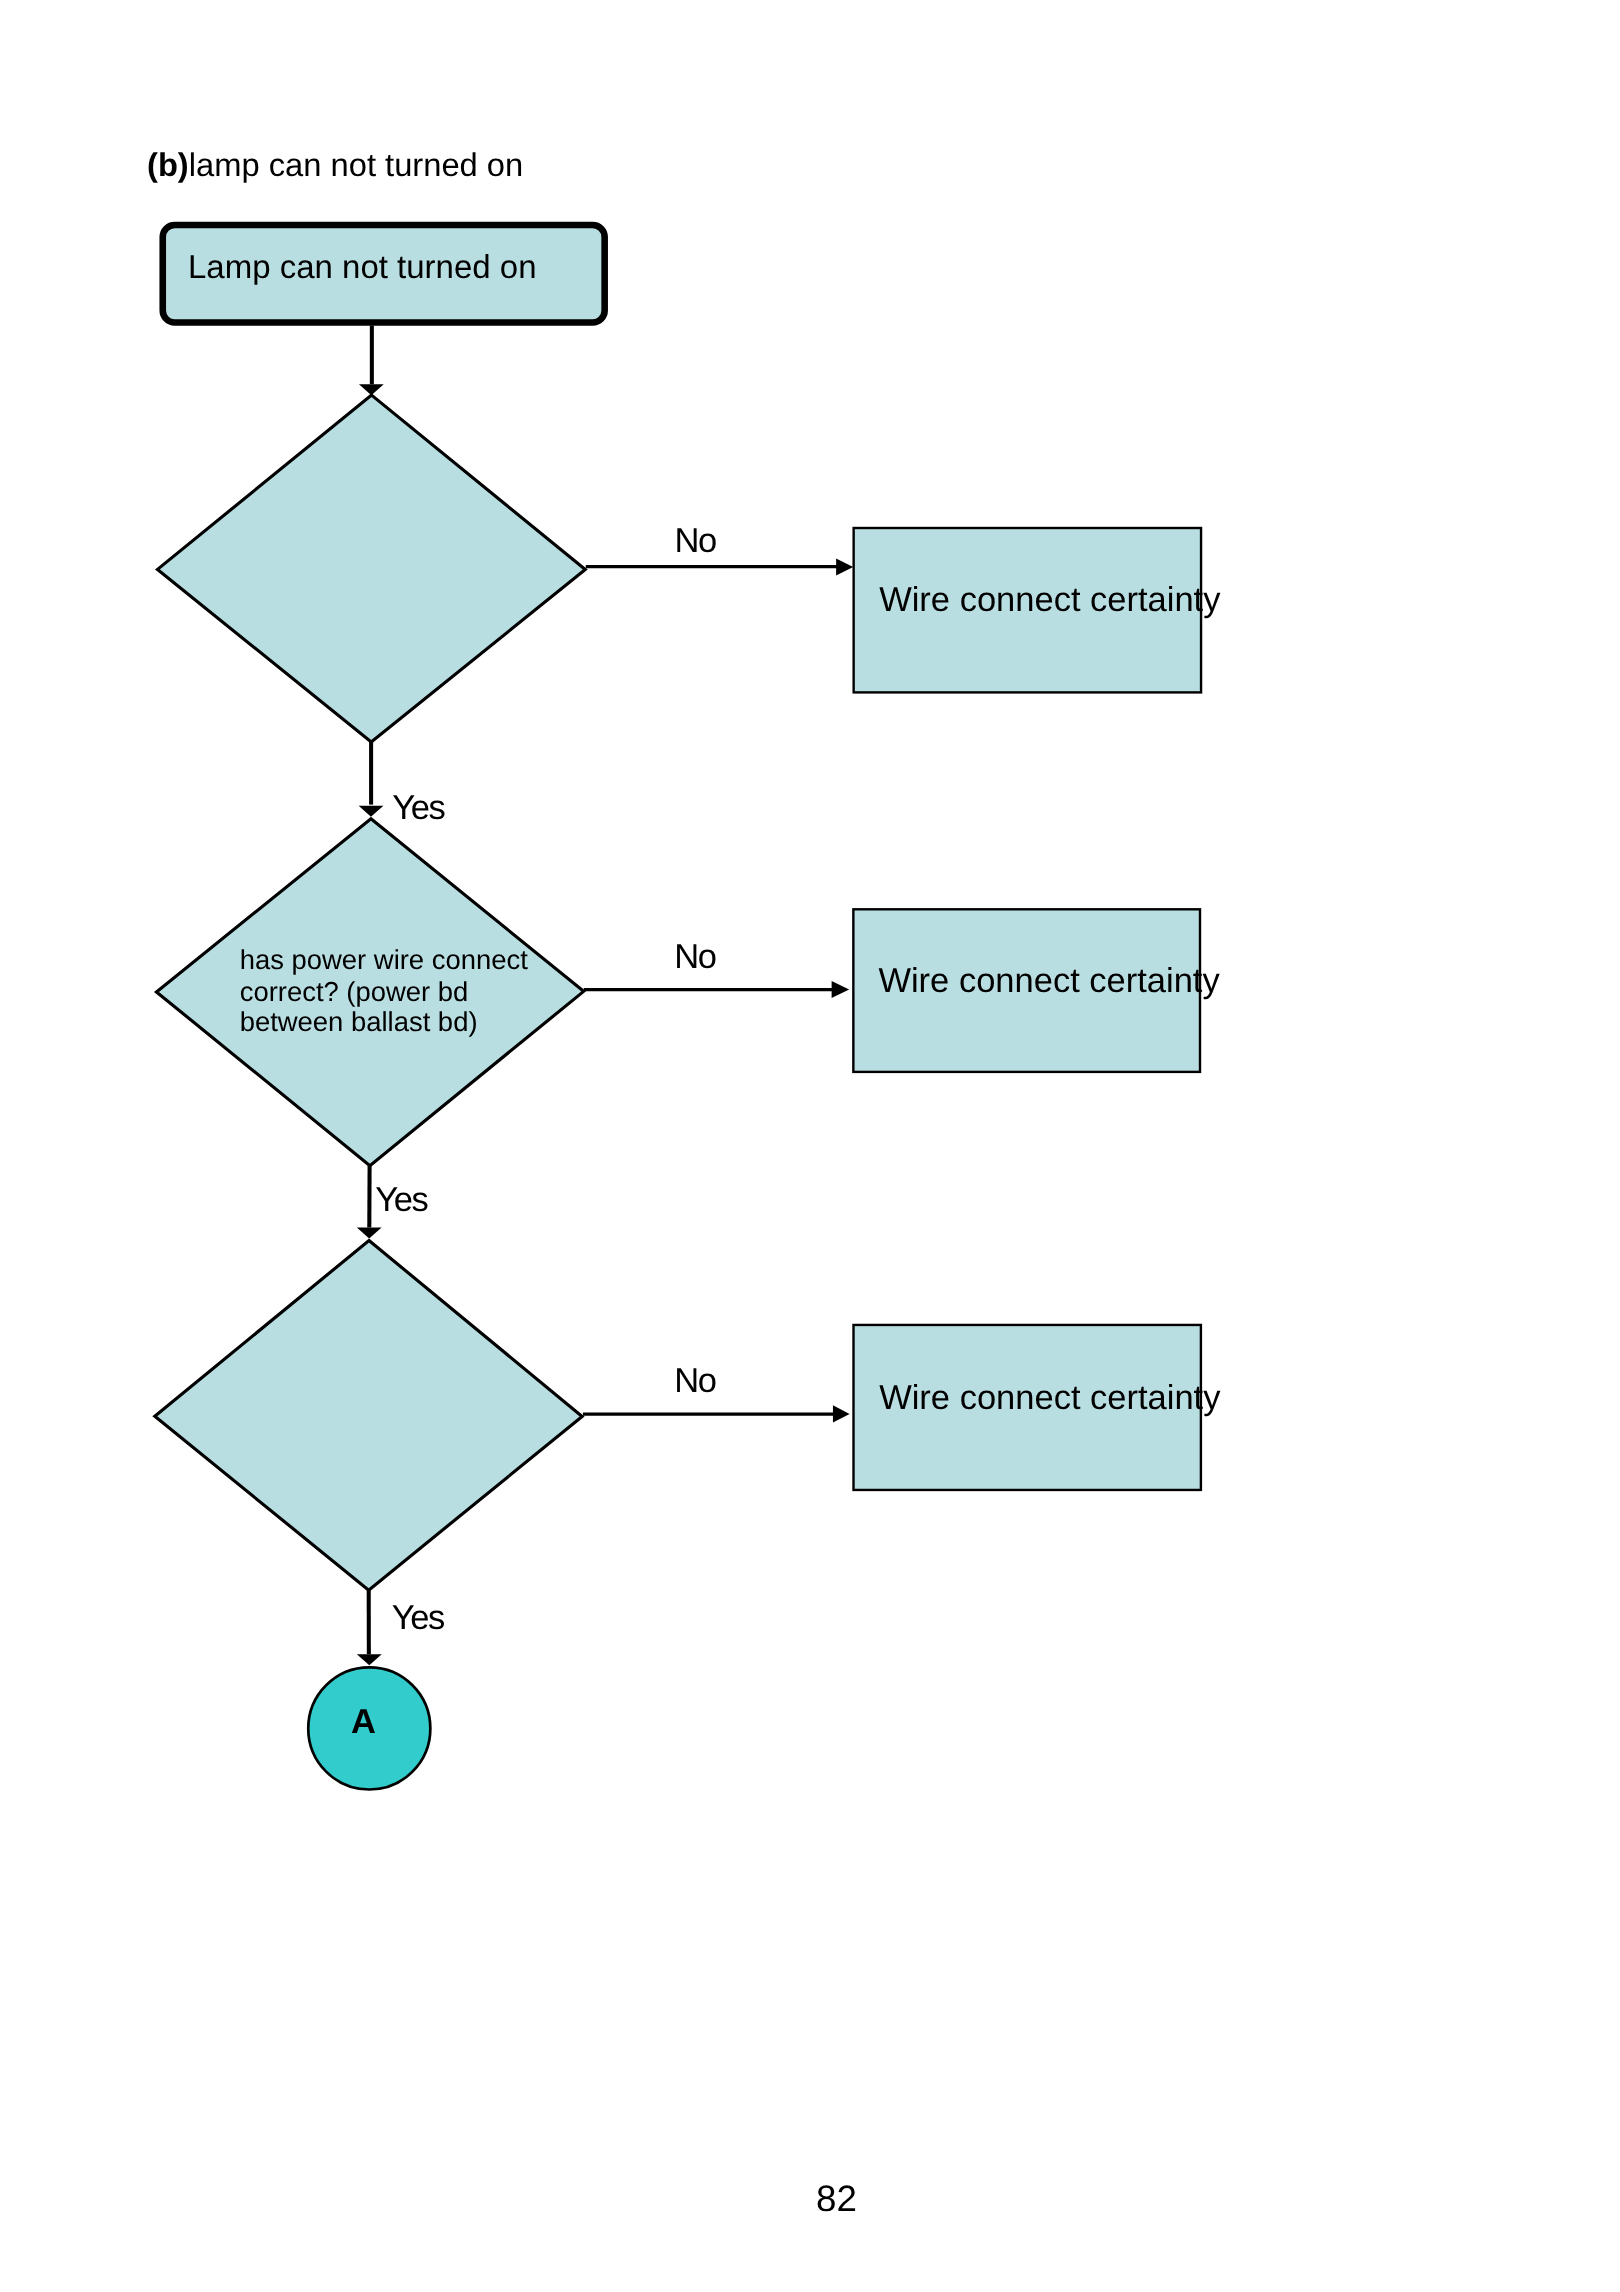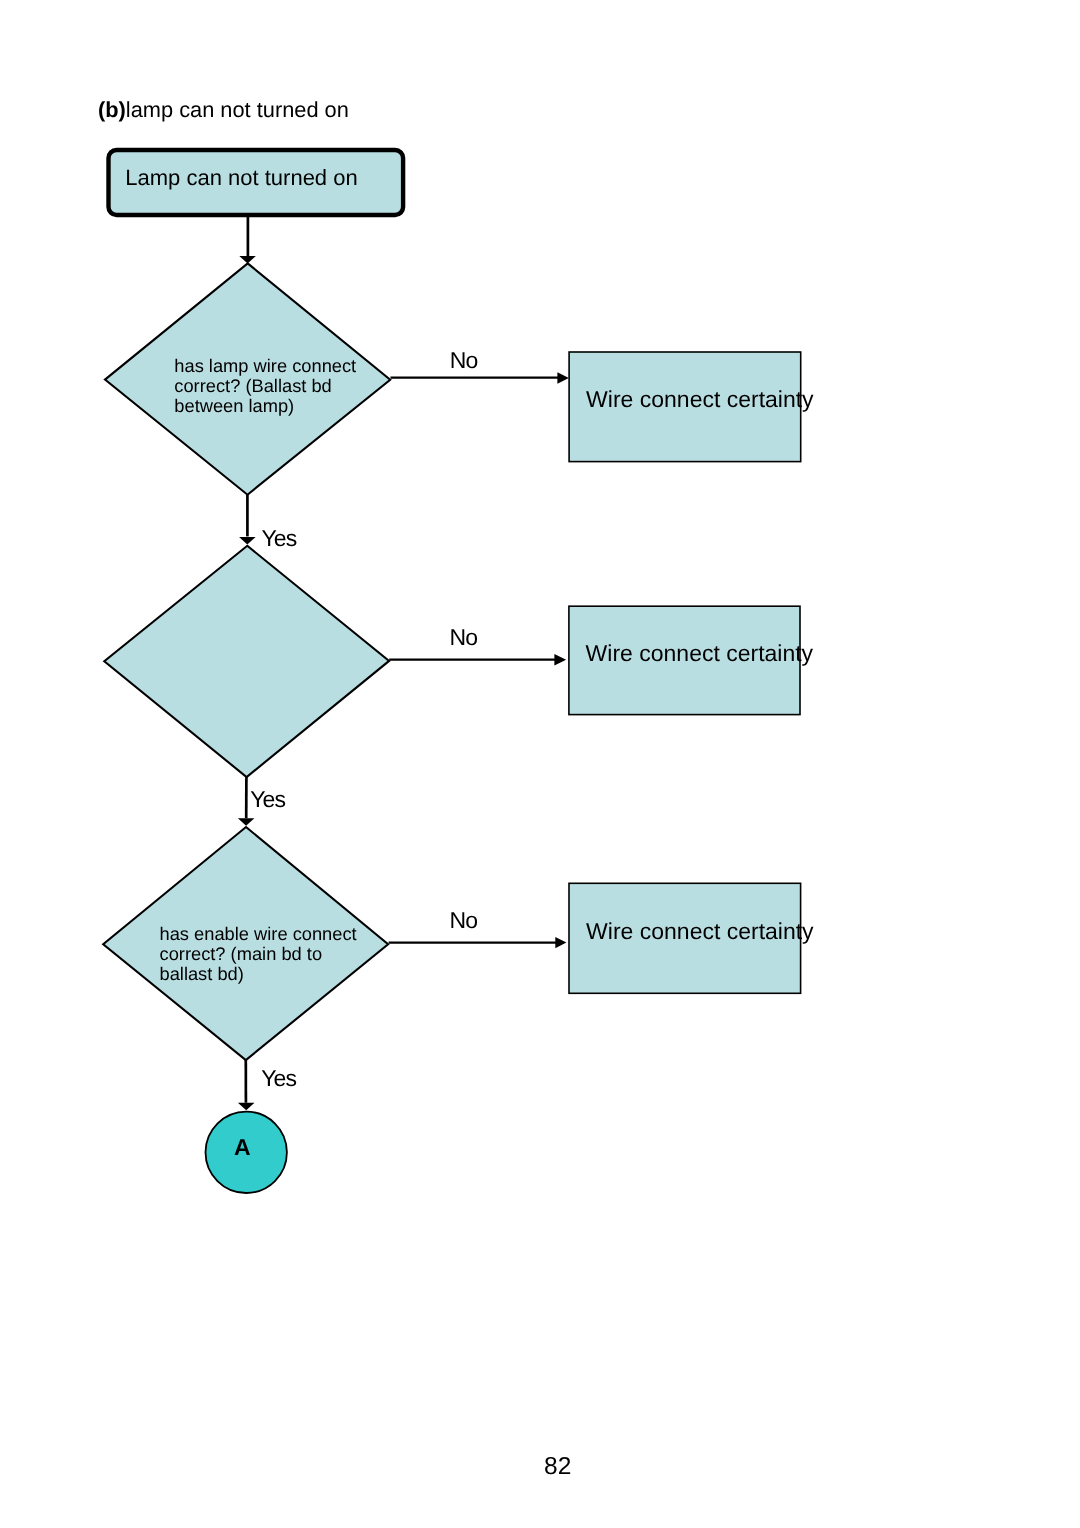--- a/index.html
+++ b/index.html
@@ -80,29 +80,24 @@
     <path d="M388.6,942.7 L556.1,942.7" stroke="#000" stroke-width="2.2" fill="none"></path>
     <path d="M555.3,936.9 L566.4,942.6 L555.3,948.3 Z" fill="#000"></path>
 
     <circle cx="246.2" cy="1152.3" r="40.7" fill="#33cccc" stroke="#000" stroke-width="1.8"></circle>
   </svg>
 
   <div class="abs caption"><b>(b)</b><span>lamp can not turned on</span></div>
 
   <div class="abs t-start">Lamp can not turned on</div>
 
-  <div class="abs t-dec" id="d1">
-    <div>has lamp wire connect</div>
-    <div>correct? (Ballast bd</div>
-    <div>between lamp)</div>
-  </div>
-  <div class="abs t-dec" id="d3">
-    <div>has enable wire connect</div>
-    <div>correct? (main bd to</div>
-    <div>ballast bd)</div>
+  <div class="abs t-dec" id="d2">
+    <div>has power wire connect</div>
+    <div>correct? (power bd</div>
+    <div>between ballast bd)</div>
   </div>
 
   <div class="abs t-act" id="a1">Wire connect certainty</div>
   <div class="abs t-act" id="a2">Wire connect certainty</div>
   <div class="abs t-act" id="a3">Wire connect certainty</div>
 
   <div class="abs t-edge" id="no1">No</div>
   <div class="abs t-edge" id="no2">No</div>
   <div class="abs t-edge" id="no3">No</div>
   <div class="abs t-edge" id="yes1">Yes</div>

